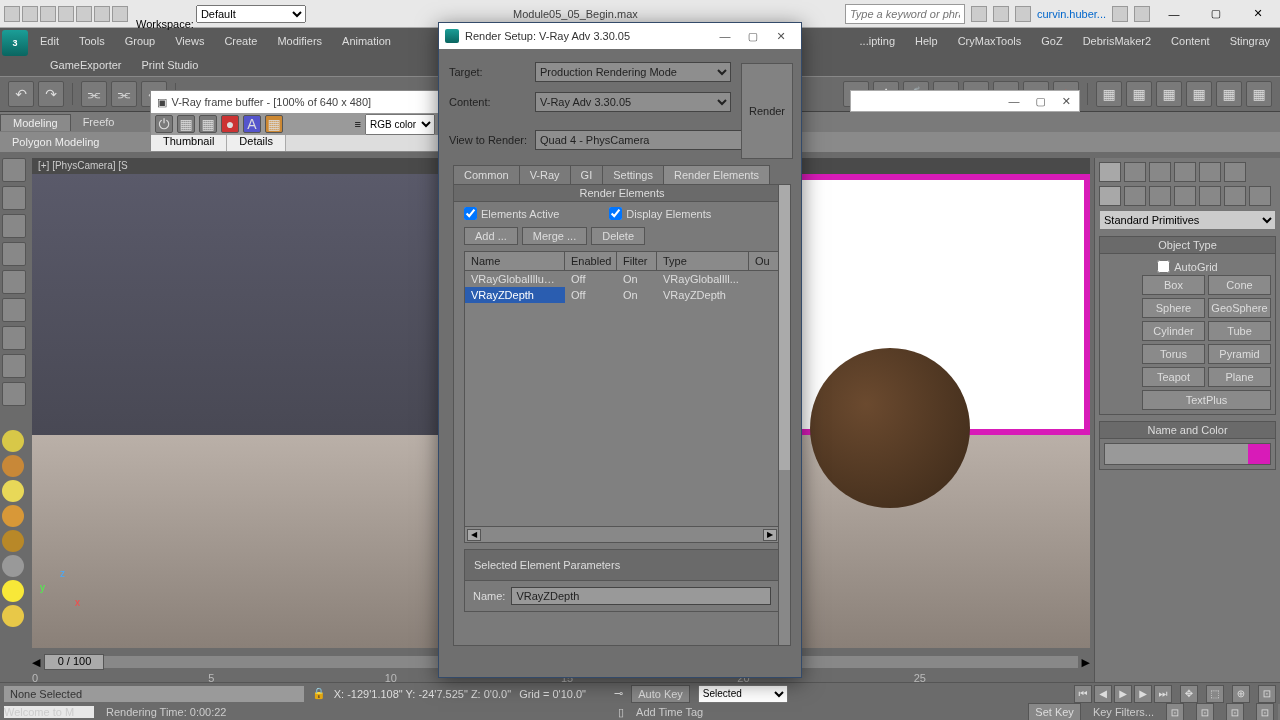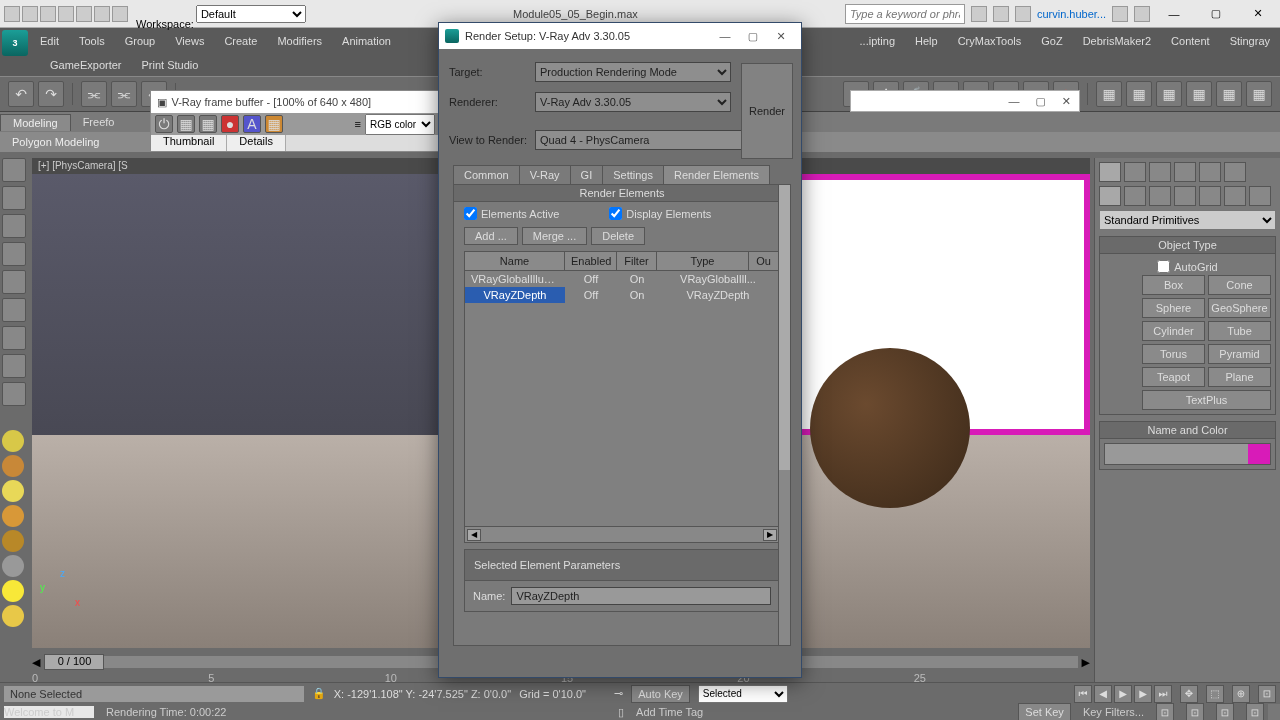--- a/index.html
+++ b/index.html
@@ -78,21 +78,21 @@
 .rp-swatch { width:22px; height:100%; background:#d81bb8; margin-left:auto; }
 
 
 .timeline { position:absolute; left:32px; right:190px; bottom:48px; height:20px; background:#6b6b6b; display:flex; align-items:center; }
 .tl-slider { flex:1; height:12px; background:#888; position:relative; margin:0 4px; }
 .marks { position:absolute; left:32px; right:190px; bottom:32px; height:16px; background:#6b6b6b; display:flex; color:#bbb; font-size:9px; }
 .marks span { flex:1; text-align:left; }
 
 .status1 { position:absolute; left:0; right:0; bottom:16px; height:22px; background:#6b6b6b; border-top:1px solid #555; display:flex; align-items:center; padding:0 4px; gap:8px; color:#ddd; }
 .status1 .sfield { background:#9a9a9a; padding:2px 6px; color:#333; min-width:100px; }
-.status2 { position:absolute; left:0; right:12px; bottom:0; height:16px; background:#6b6b6b; display:flex; align-items:center; padding:0 4px; gap:12px; color:#ccc; font-size:10px; }
+.status2 { position:absolute; left:0; right:2px; bottom:0; height:16px; background:#6b6b6b; display:flex; align-items:center; padding:0 4px; gap:12px; color:#ccc; font-size:10px; }
 .playctrl { display:flex; gap:2px; margin-left:auto; }
 .pbtn { width:18px; height:18px; background:#888; border:1px solid #555; display:flex; align-items:center; justify-content:center; color:#ddd; cursor:pointer; font-size:10px; }
 .autokey { background:#888; border:1px solid #555; padding:2px 6px; color:#ddd; }
 .kfselect { width:90px; height:18px; font-size:10px; }
 
 
 .rsdialog { position:absolute; left:438px; top:22px; width:364px; height:656px; background:#6f6f6f; border:1px solid #334a6a; box-shadow:0 4px 20px rgba(0,0,0,.5); }
 .rs-title { height:26px; background:#fff; display:flex; align-items:center; padding:0 6px; font-size:12px; color:#333; }
 .rs-title .rs-ico { width:14px; height:14px; background:linear-gradient(#1b9e97,#0a6560); border-radius:2px; margin-right:6px; }
 .rs-title .rs-spacer { flex:1; }
@@ -109,21 +109,21 @@
 .rs-tab { padding:3px 10px; background:#7a7a7a; border:1px solid #555; border-bottom:none; color:#ddd; cursor:pointer; margin-right:-1px; }
 .rs-tab.active { background:#8a8a8a; }
 
 .rs-body { margin:0 10px 6px 14px; border:1px solid #555; background:#7a7a7a; height:462px; position:relative; overflow:hidden; }
 .rs-roll-h { background:#6a6a6a; color:#ddd; text-align:center; padding:2px; border-bottom:1px solid #555; }
 .rs-chk-row { display:flex; gap:50px; padding:5px 10px; color:#ddd;align-items:center; }
 .rs-chk-row label { display:flex; align-items:center; gap:4px; }
 .rs-btn-row { display:flex; gap:4px; padding:2px 10px 6px 10px; }
 .rs-sbtn { background:#888; border:1px solid #555; color:#ddd; padding:2px 10px; cursor:pointer; }
 
-.rs-table { margin:0 10px; border:1px solid #555; background:#808080; height:292px; display:flex; flex-direction:column;text-align:center; }
+.rs-table { margin:0 10px; border:1px solid #555; background:#808080; height:292px; display:flex; flex-direction:column; }
 .rs-th { display:flex; background:#8a8a8a; border-bottom:1px solid #555; }
 .rs-th div { padding:3px 6px; border-right:1px solid #555; color:#222; }
 .rs-th .c1{width:100px}.rs-th .c2{width:52px}.rs-th .c3{width:40px}.rs-th .c4{flex:1}.rs-th .c5{width:30px}
 .rs-tr { display:flex; }
 .rs-tr div { padding:2px 6px; color:#ddd; font-size:11px; }
 .rs-tr .c1{width:100px;overflow:hidden;white-space:nowrap;text-overflow:ellipsis}.rs-tr .c2{width:52px}.rs-tr .c3{width:40px}.rs-tr .c4{flex:1;overflow:hidden;white-space:nowrap;text-overflow:ellipsis}
 .rs-tr.sel .c1 { background:#2a5db0; color:#fff; }
 .rs-hscroll { height:16px; background:#888; border-top:1px solid #555; display:flex; align-items:center; justify-content:space-between; padding:0 2px; margin-top:auto; }
 .rs-harrow { width:14px; height:12px; background:#aaa; border:1px solid #555; display:flex; align-items:center; justify-content:center; font-size:8px; }
 
@@ -402,21 +402,21 @@
     <div class="rs-winb">▢</div>
     <div class="rs-winb cl">✕</div>
   </div>
 
   <div class="rs-top">
     <div class="rs-row">
       <label>Target:</label>
       <select style="max-width:196px"><option>Production Rendering Mode</option></select>
     </div>
     <div class="rs-row">
-      <label>Renderer:</label>
+      <label>Content:</label>
       <select style="max-width:196px"><option>V-Ray Adv 3.30.05</option></select>
     </div>
     <div class="rs-row" style="margin-top:8px">
       <label>View to Render:</label>
       <select><option>Quad 4 - PhysCamera</option></select>
       <div class="rs-lock">🔒</div>
     </div>
   </div>
   <div class="rs-renderbtn">Render</div>
 

